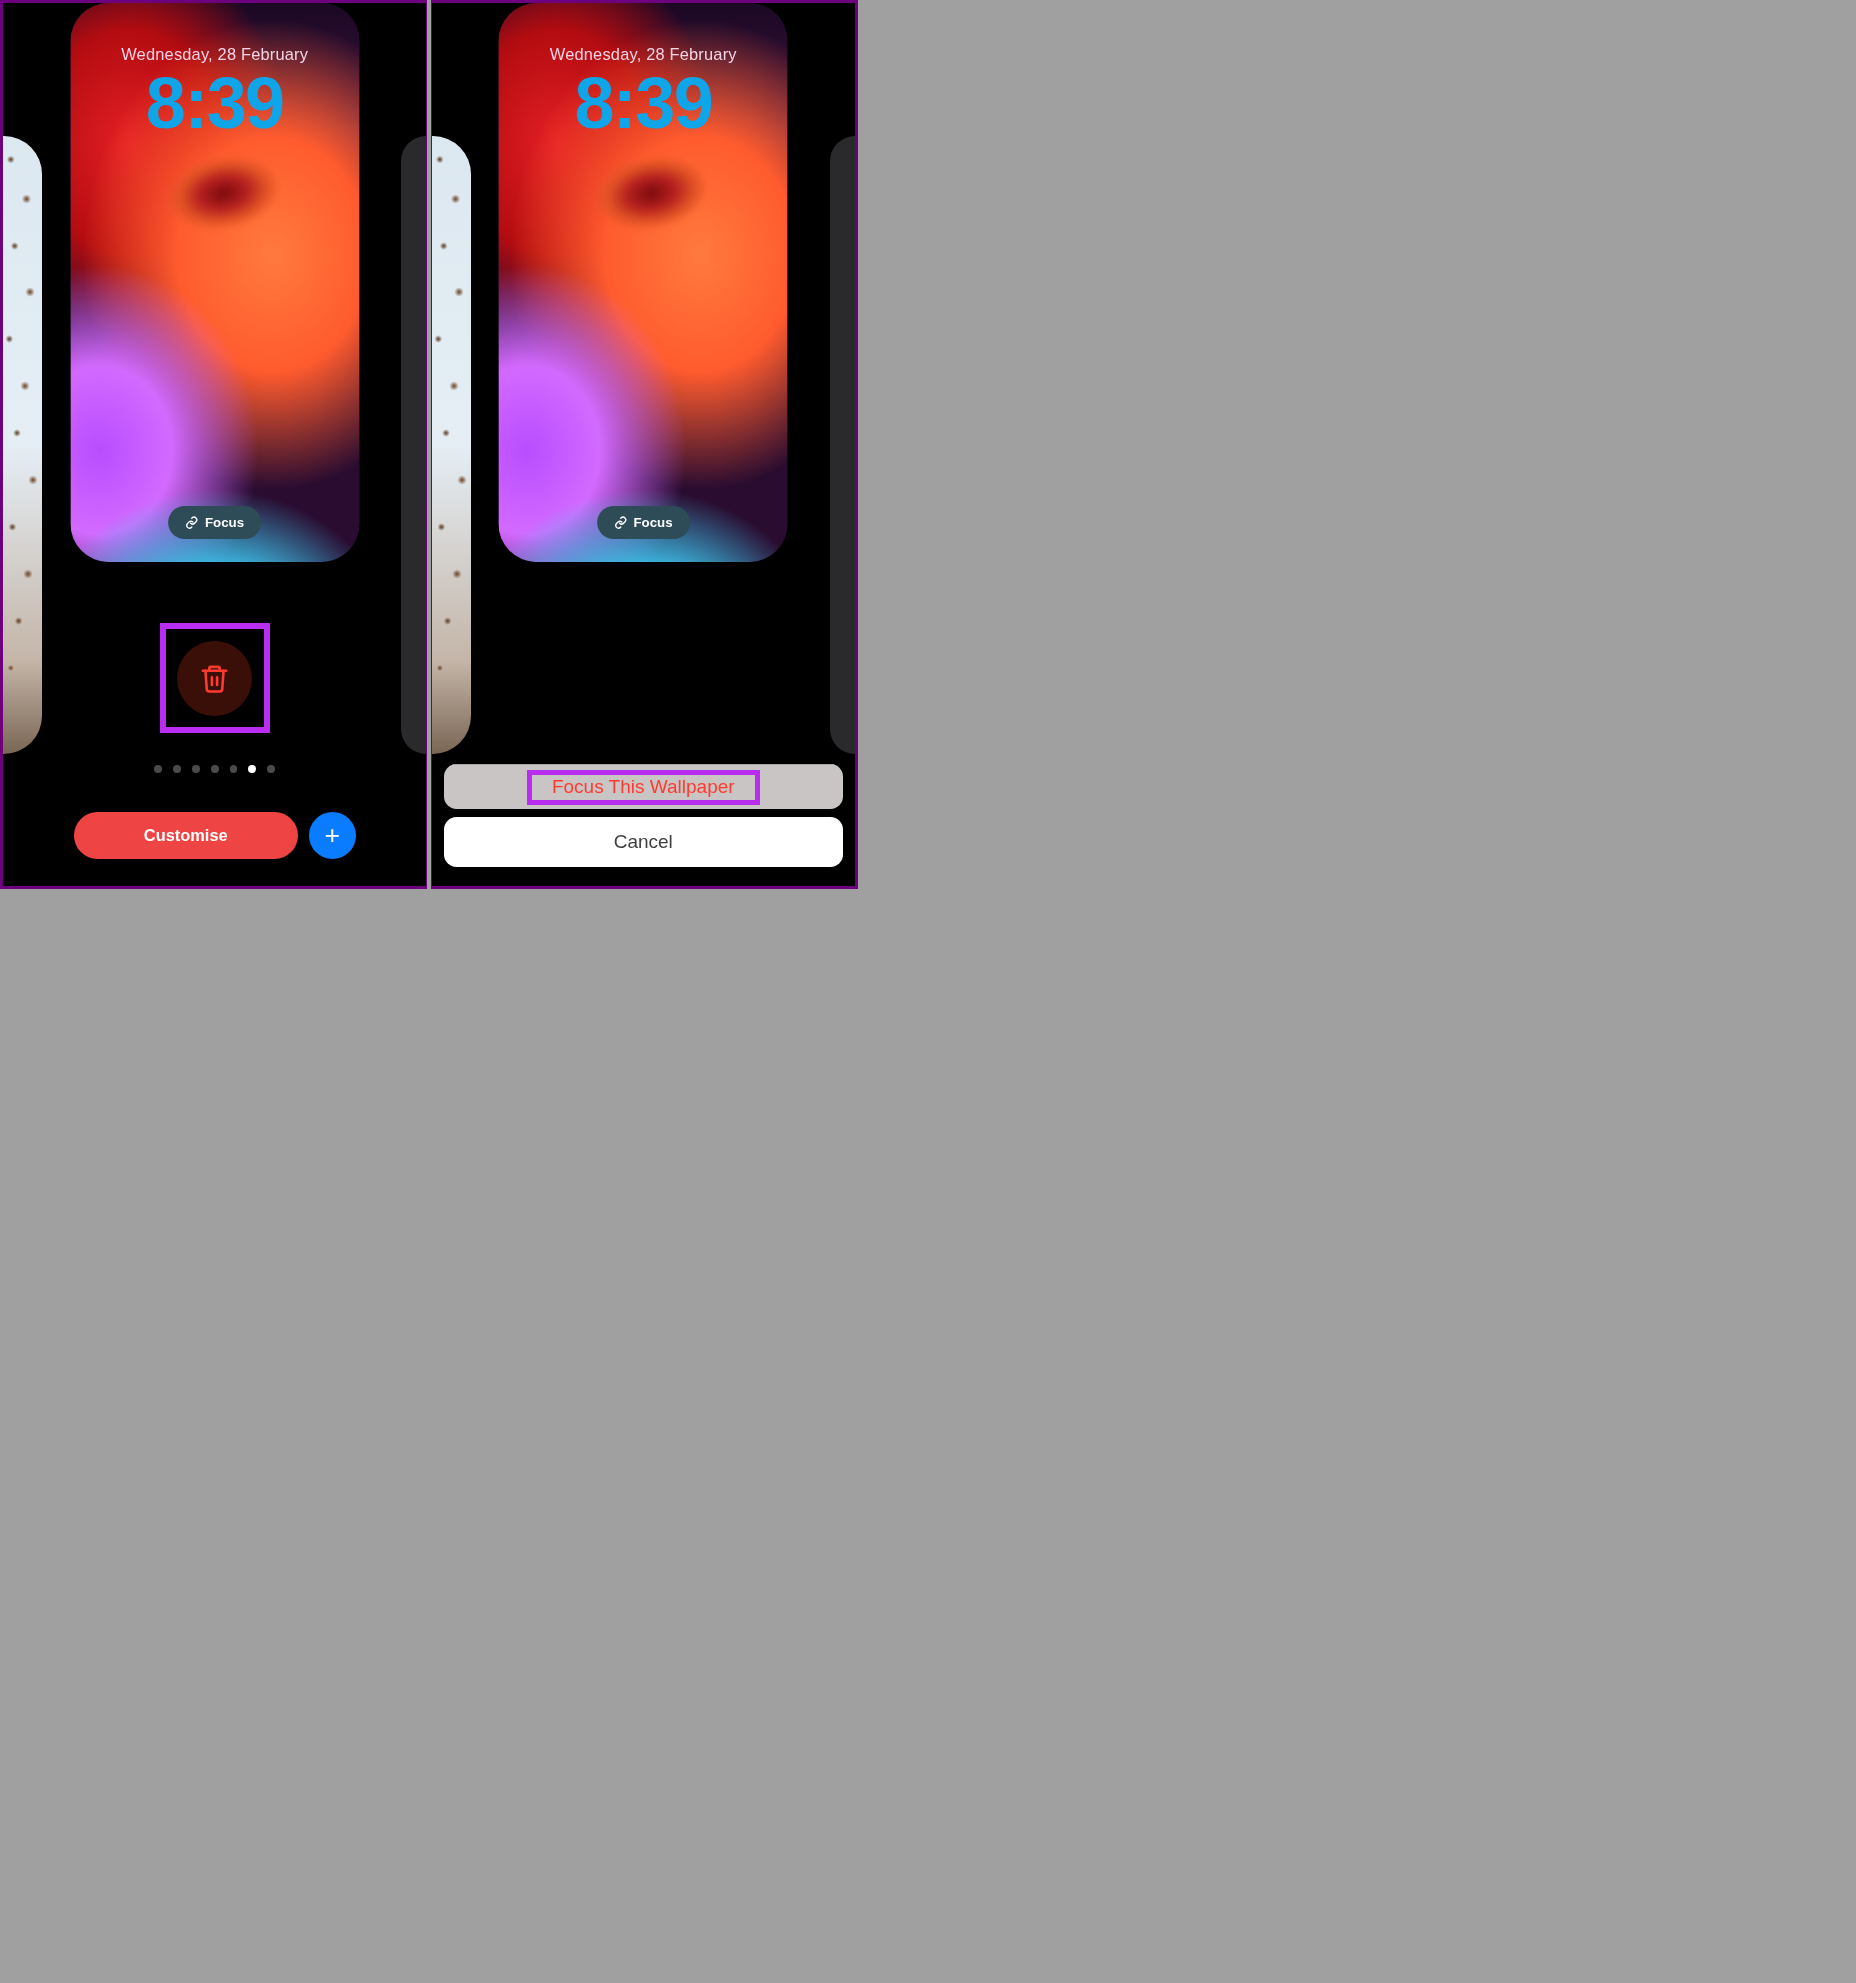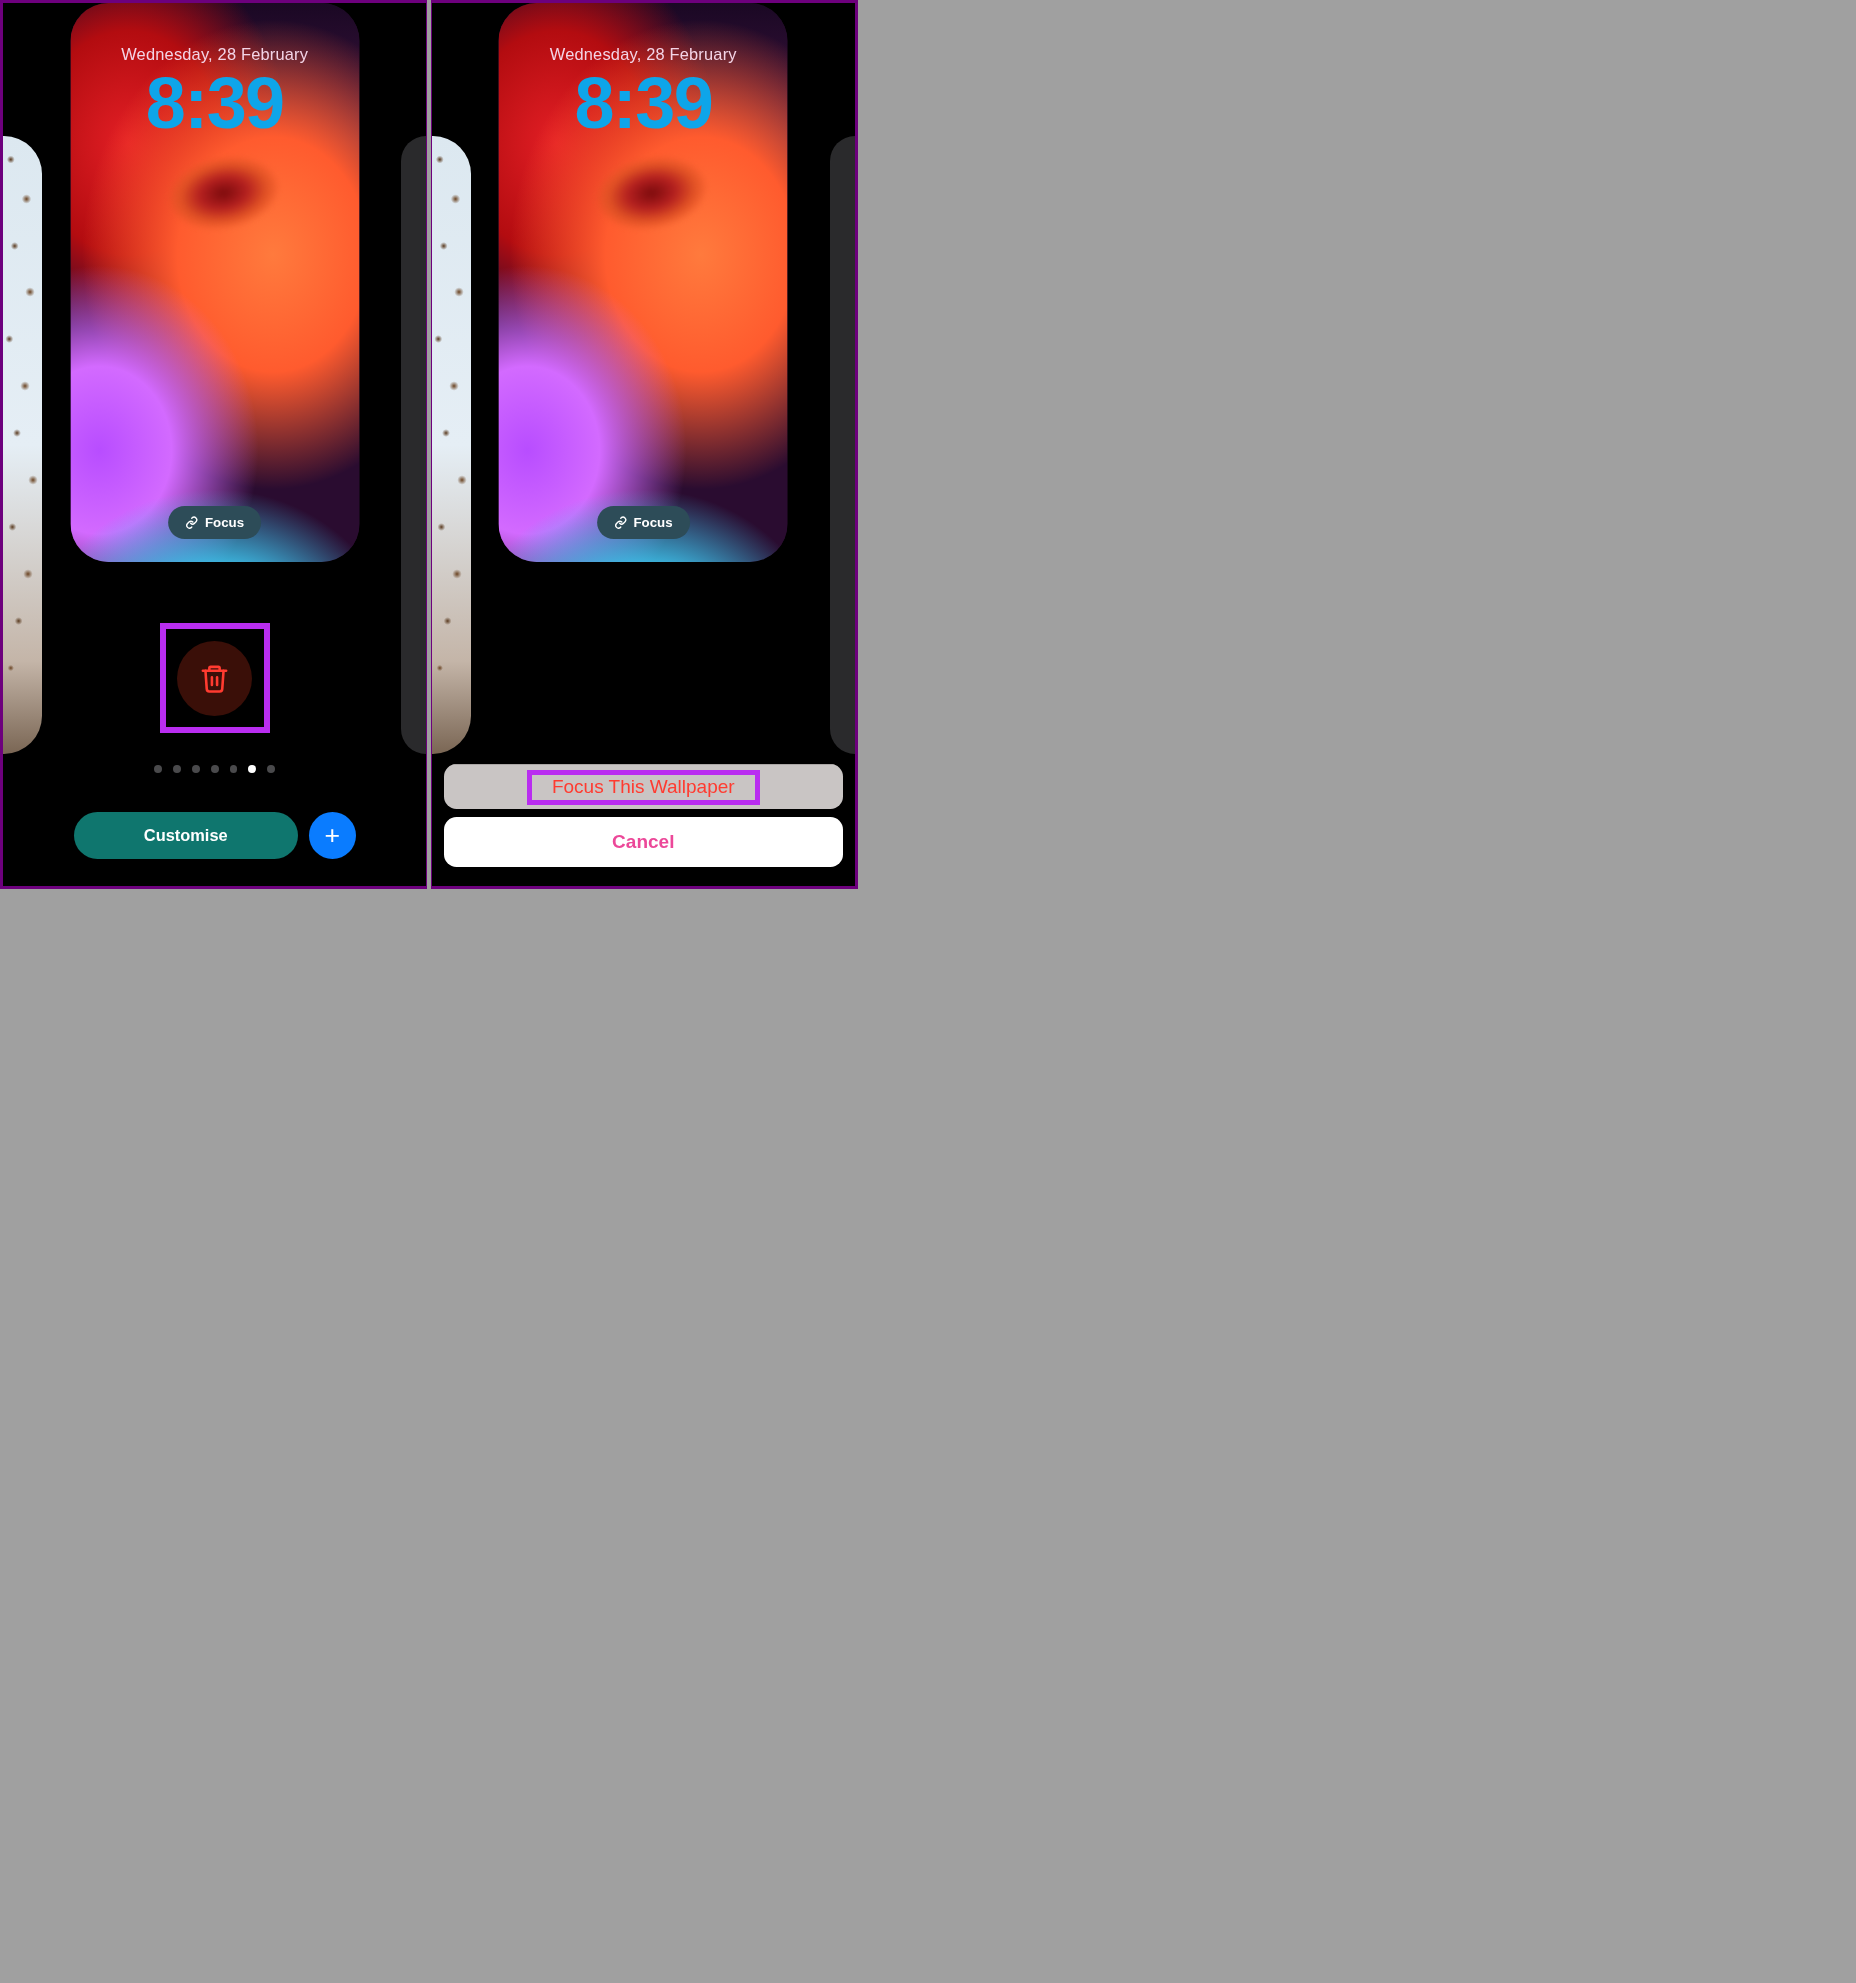--- a/index.html
+++ b/index.html
@@ -180,21 +180,21 @@
     left:0; right:0;
     display:flex;
     align-items:center;
     justify-content:center;
     gap:11px;
     padding:0 23.5px;
   }
   .customise-btn {
     flex:0 0 224px;
     height:47px;
-    background:#0f766e;
+    background:#ef4444;
     color:#fff;
     border-radius:25px;
     font-size:16.4px;
     font-weight:600;
     display:flex;
     align-items:center;
     justify-content:center;
   }
   .add-btn {
     width:47px; height:47px;
@@ -261,23 +261,23 @@
     pointer-events:none;
   }
   .cancel-block {
     margin-top:7.8px;
     background:#fff;
     border-radius:12.5px;
     padding:14px 0;
     text-align:center;
   }
   .cancel-action {
-    color:#ec4899;
+    color:#404040;
     font-size:19px;
-    font-weight:700;
+    font-weight:400;
   }
 
   
   .panel-right .wallpaper-card { top:0; }
 
 </style>
 </head>
 <body>
 
 <div class="panel panel-left">

